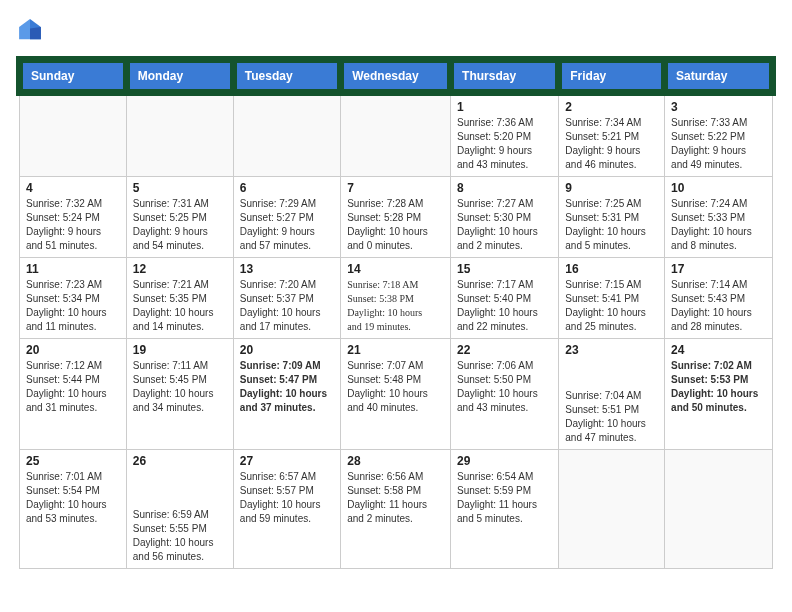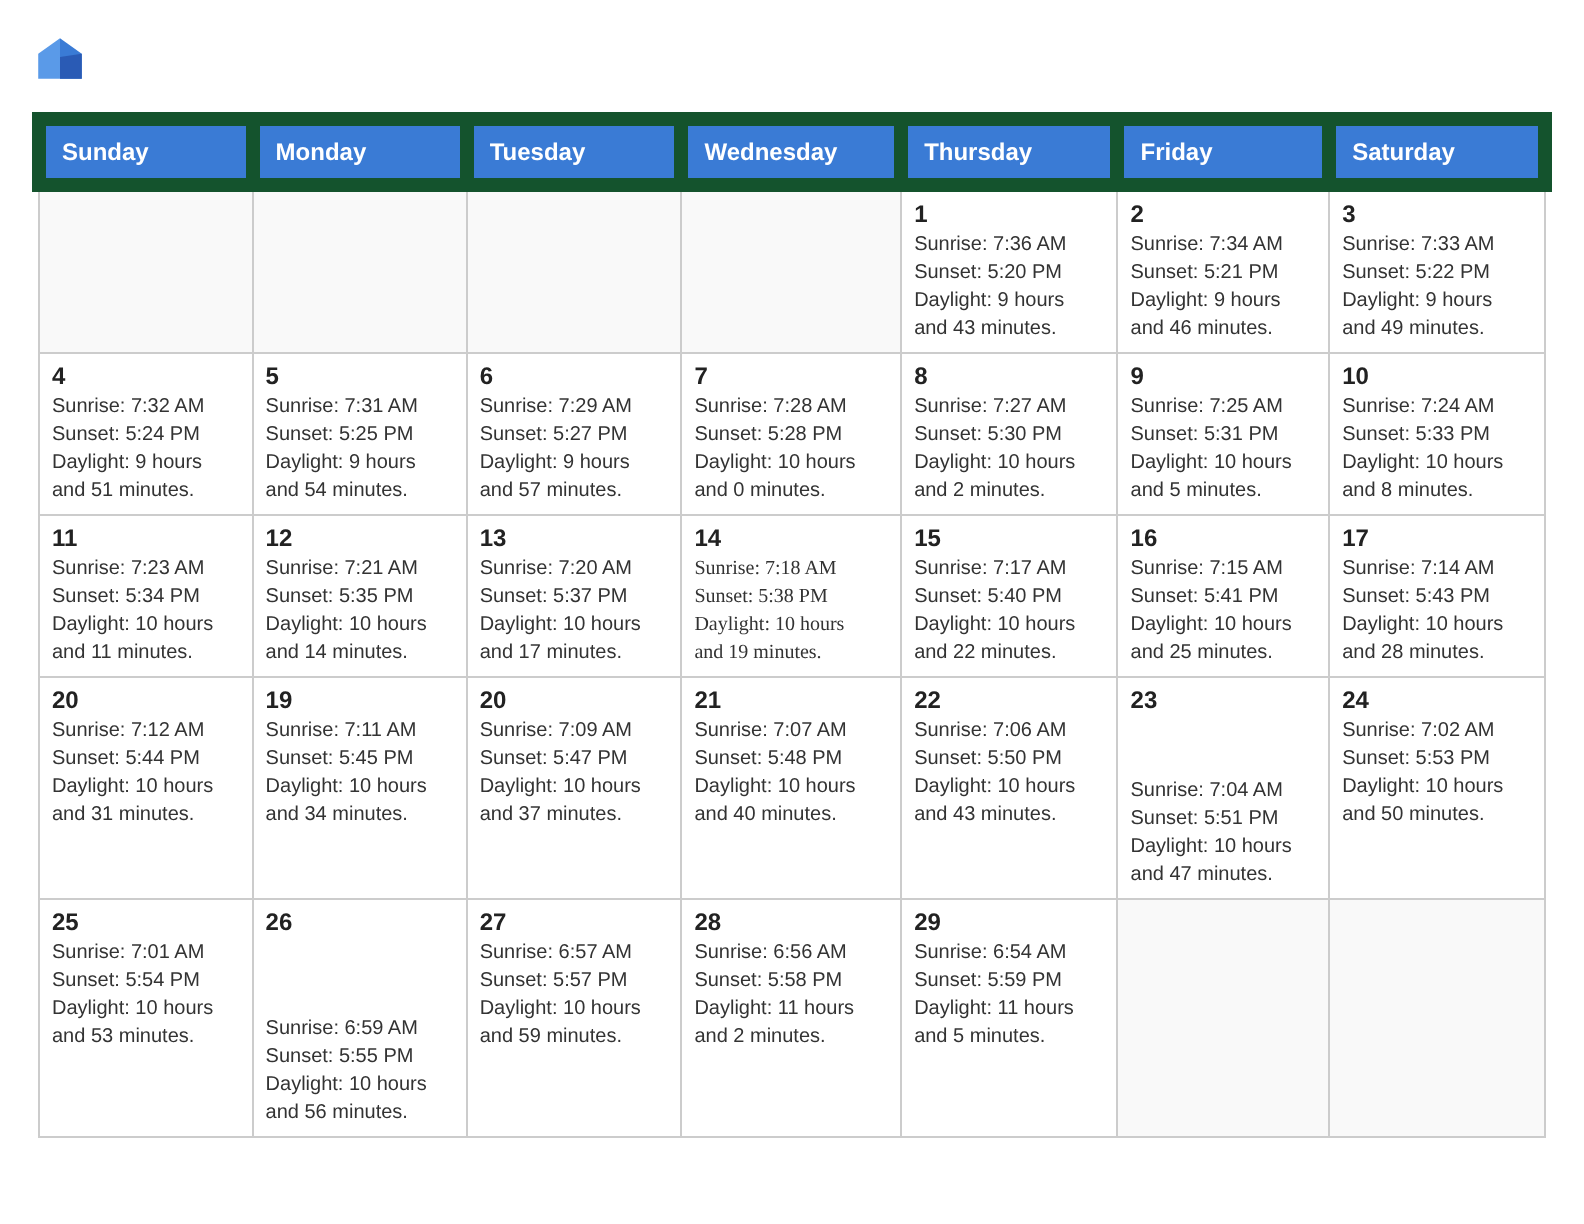--- a/index.html
+++ b/index.html
@@ -254,21 +254,21 @@
         </td>
         <td>
           <div class="day-number">19</div>
           <div class="day-info" style="white-space: pre-line;">Sunrise: 7:11 AM
 Sunset: 5:45 PM
 Daylight: 10 hours
 and 34 minutes.</div>
         </td>
         <td>
           <div class="day-number">20</div>
-          <div class="day-info" style="white-space: pre-line;">Sunrise: 7:09 AM
+          <div class="day-info" style="white-space: pre-line; font-weight: bold;">Sunrise: 7:09 AM
 Sunset: 5:47 PM
 Daylight: 10 hours
 and 37 minutes.</div>
         </td>
         <td>
           <div class="day-number">21</div>
           <div class="day-info" style="white-space: pre-line;">Sunrise: 7:07 AM
 Sunset: 5:48 PM
 Daylight: 10 hours
 and 40 minutes.</div>
@@ -282,21 +282,21 @@
         </td>
         <td>
           <div class="day-number">23</div>
           <div class="day-info" style="white-space: pre-line; margin-top: 32px;">Sunrise: 7:04 AM
 Sunset: 5:51 PM
 Daylight: 10 hours
 and 47 minutes.</div>
         </td>
         <td>
           <div class="day-number">24</div>
-          <div class="day-info" style="white-space: pre-line;">Sunrise: 7:02 AM
+          <div class="day-info" style="white-space: pre-line; font-weight: bold;">Sunrise: 7:02 AM
 Sunset: 5:53 PM
 Daylight: 10 hours
 and 50 minutes.</div>
         </td>
       </tr>
       <tr>
         <td>
           <div class="day-number">25</div>
           <div class="day-info" style="white-space: pre-line;">Sunrise: 7:01 AM
 Sunset: 5:54 PM

